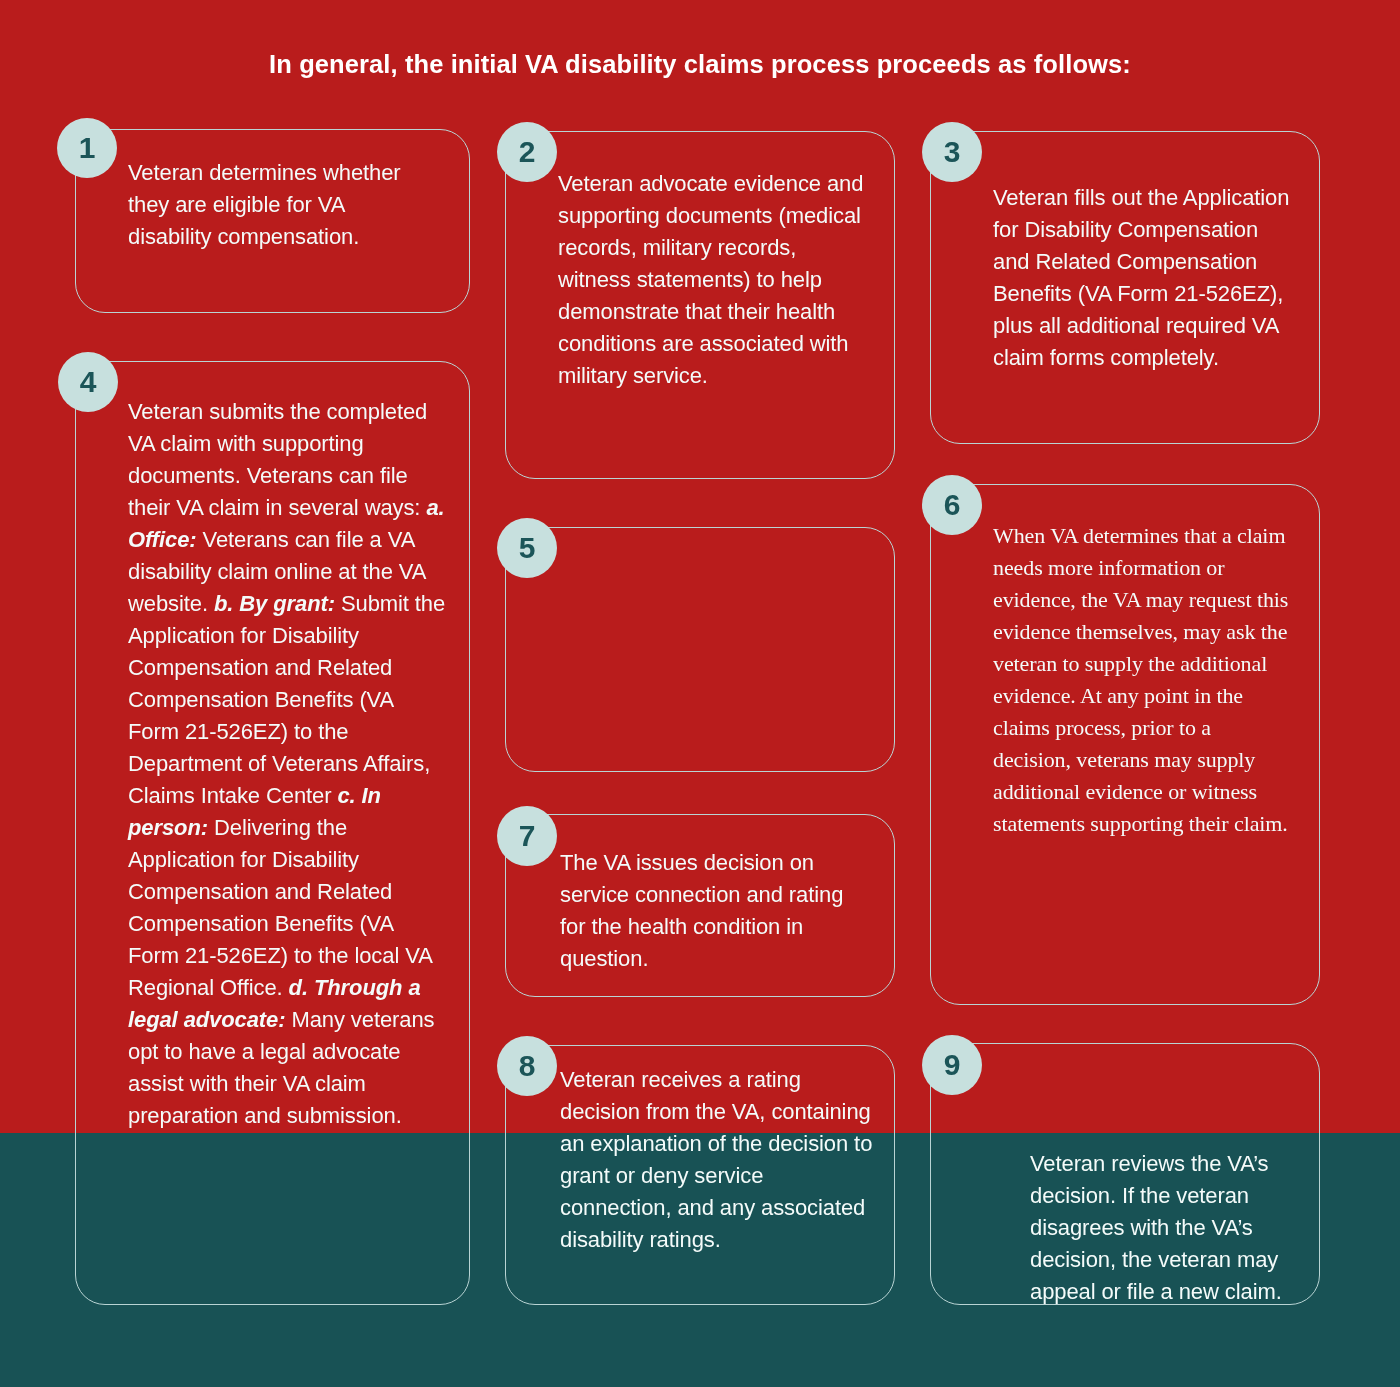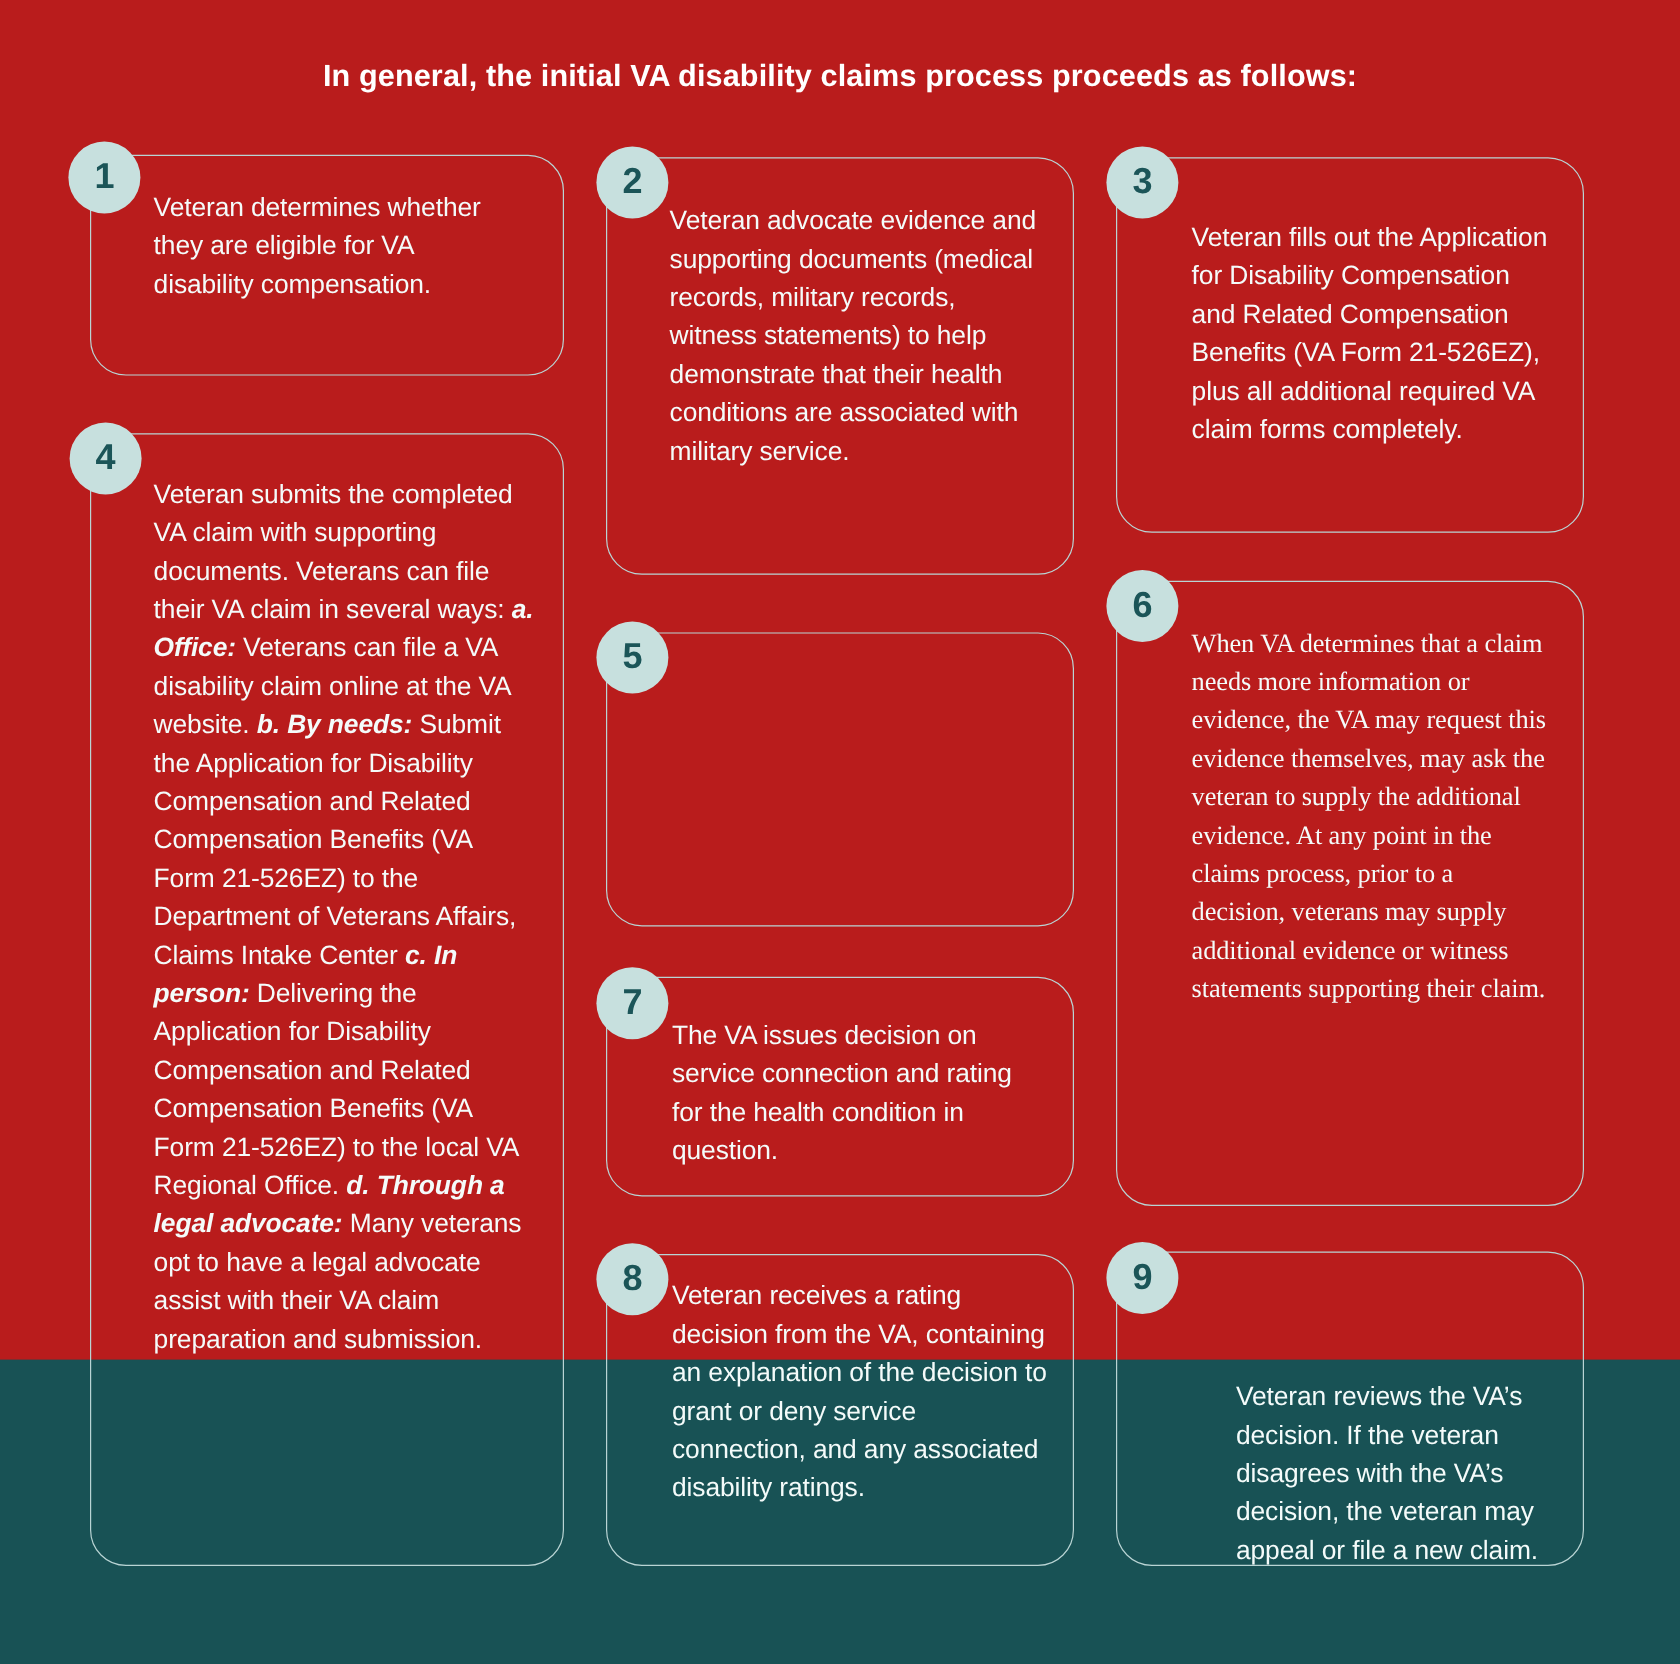--- a/index.html
+++ b/index.html
@@ -144,21 +144,21 @@
 
   <div class="card" id="card-3"></div>
   <div class="badge" id="badge-3">3</div>
   <div class="card-text" id="text-3">Veteran fills out the Application for Disability Compensation and Related Compensation Benefits (VA Form 21-526EZ), plus all additional required VA claim forms completely.</div>
 
   <div class="card" id="card-4"></div>
   <div class="badge" id="badge-4">4</div>
   <div class="card-text" id="text-4">
     <span>Veteran submits the completed VA claim with supporting documents. Veterans can file their VA claim in several ways:</span>
     <b>a. Office:</b><span> Veterans can file a VA disability claim online at the VA website.</span>
-    <b>b. By needs:</b><span> Submit the Application for Disability Compensation and Related Compensation Benefits (VA Form 21-526EZ) to the Department of Veterans Affairs, Claims Intake Center</span>
+    <b>b. By grant:</b><span> Submit the Application for Disability Compensation and Related Compensation Benefits (VA Form 21-526EZ) to the Department of Veterans Affairs, Claims Intake Center</span>
     <b>c. In person:</b><span> Delivering the Application for Disability Compensation and Related Compensation Benefits (VA Form 21-526EZ) to the local VA Regional Office.</span>
     <b>d. Through a legal advocate:</b><span> Many veterans opt to have a legal advocate assist with their VA claim preparation and submission.</span>
   </div>
 
   <div class="card" id="card-5"></div>
   <div class="badge" id="badge-5">5</div>
 
   <div class="card" id="card-6"></div>
   <div class="badge" id="badge-6">6</div>
   <div class="card-text" id="text-6">When VA determines that a claim needs more information or evidence, the VA may request this evidence themselves, may ask the veteran to supply the additional evidence. At any point in the claims process, prior to a decision, veterans may supply additional evidence or witness statements supporting their claim.</div>

